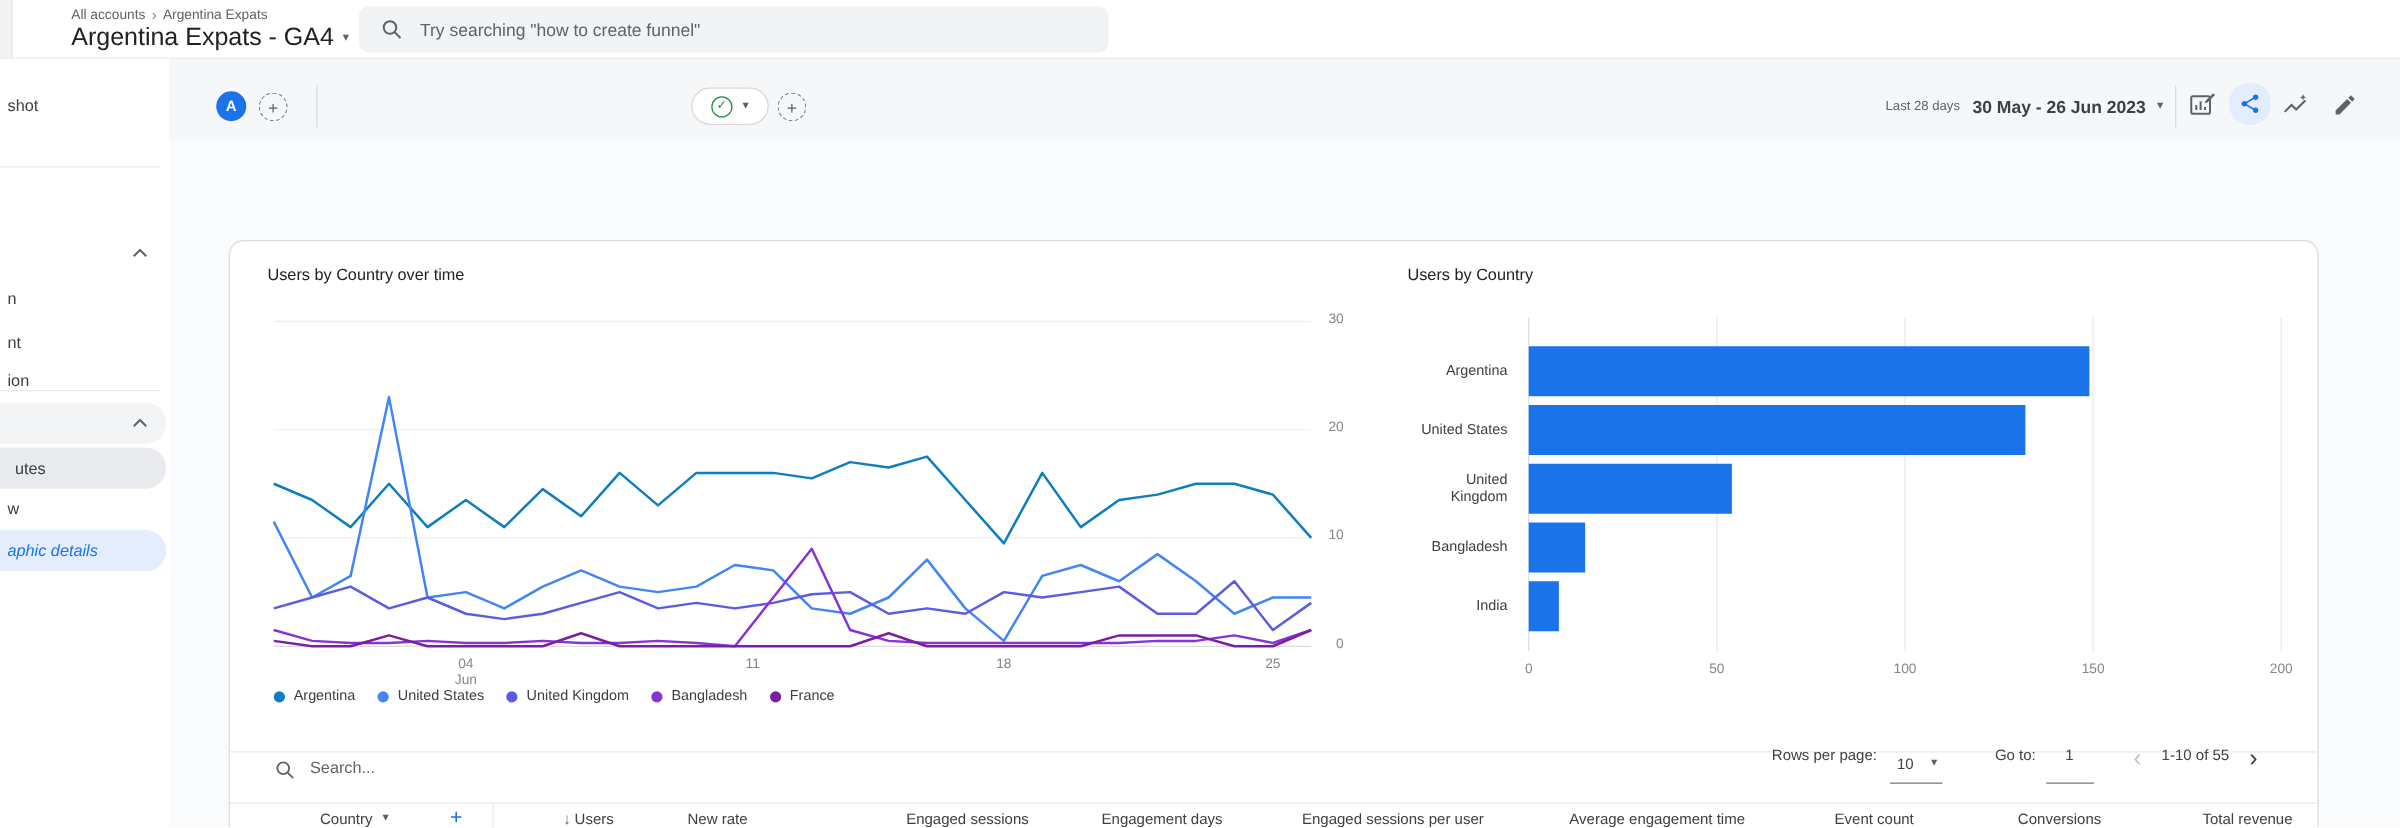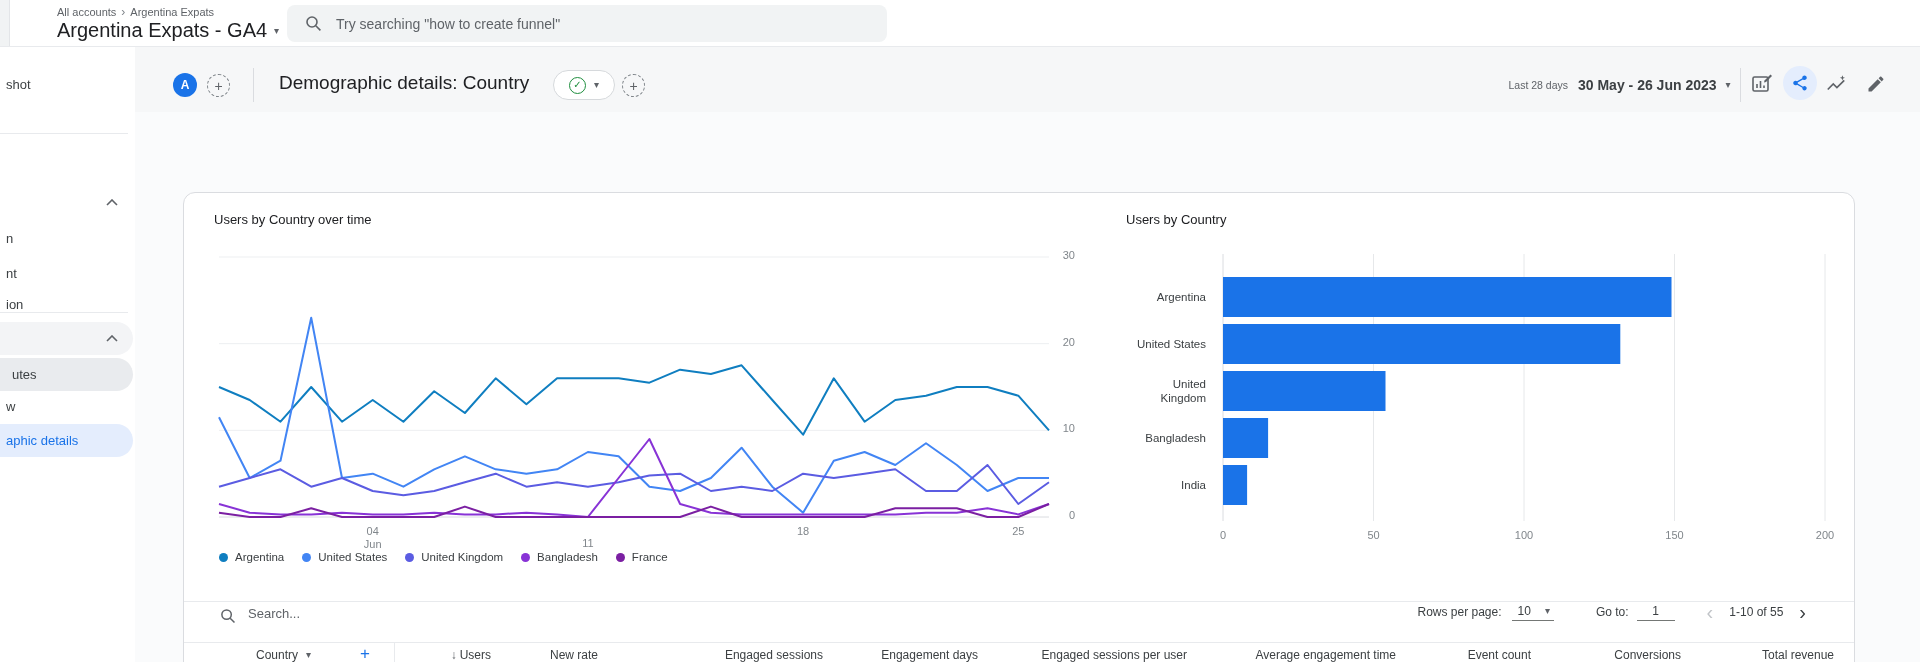--- a/index.html
+++ b/index.html
@@ -57,21 +57,21 @@
   .tick{position:absolute;font-size:11px;color:#80868b;}
   .legend{position:absolute;left:35px;top:358px;display:flex;align-items:center;gap:18px;}
   .lg-item{display:flex;align-items:center;gap:7px;}
   .lg-dot{width:9px;height:9px;border-radius:50%;}
   .lg-label{font-size:11.5px;color:#3c4043;}
   .bar-cat{position:absolute;width:100px;height:28px;display:flex;align-items:center;justify-content:flex-end;
            text-align:right;font-size:11.5px;color:#3c4043;line-height:14px;}
   .ft-div{position:absolute;left:0;right:0;height:1px;background:#e8eaed;}
   .ft-search-icon{position:absolute;left:36px;top:415px;}
   .ft-search-text{position:absolute;left:64px;top:413px;font-size:13px;color:#5f6368;}
-  .ft-right{position:absolute;right:46px;top:404px;height:30px;display:flex;align-items:center;font-size:12px;color:#3c4043;}
+  .ft-right{position:absolute;right:46px;top:404px;height:30px;display:flex;font-size:12px;color:#3c4043;}
   .rp-value{margin-left:10px;padding:1px 4px 2px 6px;border-bottom:1px solid #747775;display:flex;align-items:center;gap:14px;}
   .goto-field{margin-left:8px;width:38px;text-align:center;border-bottom:1px solid #747775;padding-bottom:2px;}
   .pg-chevron{font-size:20px;line-height:1;padding:0 2px;}
   .th-row{position:absolute;left:0;right:0;top:449px;height:35px;}
   .th-country{position:absolute;left:72px;top:6px;font-size:12px;color:#3c4043;display:flex;gap:8px;align-items:center;}
   .th-add{position:absolute;left:176px;top:2px;font-size:17px;color:#1a73e8;}
   .th-vdiv{position:absolute;left:210px;top:0;bottom:-10px;width:1px;background:#e8eaed;}
   .th-cell{position:absolute;top:6px;width:160px;text-align:right;font-size:12px;color:#3c4043;white-space:nowrap;}
   .sort-arrow{color:#5f6368;margin-right:3px;}
 </style>
@@ -117,33 +117,32 @@
         <svg width="12" height="7" viewBox="0 0 12 7">
             <path d="M1 6l5-5 5 5" stroke="#5f6368" fill="none" stroke-width="1.6"></path>
           </svg>
       </div>
     </div>
     <div class="sb-pill" style="top:312px;width:133px;background:#e9ebee;">
       <span class="sb-label" style="color:#3c4043;margin-left:12px;">utes</span>
     </div>
     <div class="sb-item" style="top:353px;">w</div>
     <div class="sb-pill" style="top:378px;width:133px;background:#e4edfd;">
-      <span class="sb-label" style="color:#1a73e8;">aphic details</span>
+      <span class="sb-label" style="color:#1a73e8;font-style:italic;">aphic details</span>
     </div>
   </div>
 
   <div class="band"></div>
   <div class="content-bg"></div>
 
   <div class="avatar">
       <span>A</span>
     </div>
   <div class="add-circle" style="left:207px;top:74px;">+</div>
   <div class="vdiv" style="left:253px;top:68px;height:34px;"></div>
-  <div class="rpt-title">Demographic details: Country</div>
   <div class="check-pill">
     <span class="check-circle">✓</span>
     <span class="caret">▾</span>
   </div>
   <div class="add-circle" style="left:622px;top:74px;">+</div>
 
   <div class="last28">Last 28 days</div>
   <div class="daterange">
     <span>30 May - 26 Jun 2023</span>
     <span class="caret">▾</span>
@@ -192,21 +191,21 @@
         <polyline points="8.0,261.7 38.7,266.0 69.5,266.0 100.2,257.3 131.0,266.0 161.7,266.0 192.4,266.0 223.2,266.0 253.9,255.6 284.7,266.0 315.4,266.0 346.1,266.0 376.9,266.0 407.6,266.0 438.4,266.0 469.1,266.0 499.9,255.6 530.6,266.0 561.3,266.0 592.1,266.0 622.8,266.0 653.6,266.0 684.3,257.3 715.0,257.3 745.8,257.3 776.5,266.0 807.3,266.0 838.0,253.0" fill="none" stroke="#7b1fa2" stroke-width="2" stroke-linejoin="round"></polyline>
       </svg>
     <div id="line-ylabels">
         <div class="tick" style="left: 869px; top: 56px; width: 22px; text-align: right;">30</div>
         <div class="tick" style="left: 869px; top: 142.667px; width: 22px; text-align: right;">20</div>
         <div class="tick" style="left: 869px; top: 229.333px; width: 22px; text-align: right;">10</div>
         <div class="tick" style="left: 869px; top: 316px; width: 22px; text-align: right;">0</div>
       </div>
     <div id="line-xlabels">
         <div class="tick" style="left: 168.704px; top: 332px; width: 40px; text-align: center; line-height: 13px;">04<div>Jun</div></div>
-        <div class="tick" style="left: 383.889px; top: 332px; width: 40px; text-align: center; line-height: 13px; margin-top: 12px;">11</div>
+        <div class="tick" style="left: 383.889px; top: 332px; width: 40px; text-align: right; line-height: 13px;">11</div>
         <div class="tick" style="left: 599.074px; top: 332px; width: 40px; text-align: center; line-height: 13px;">18</div>
         <div class="tick" style="left: 814.259px; top: 332px; width: 40px; text-align: center; line-height: 13px;">25</div>
       </div>
     <div class="legend" id="legend">
         <div class="lg-item">
           <span class="lg-dot" style="background: rgb(15, 126, 192);"></span>
           <span class="lg-label">Argentina</span>
         </div>
         <div class="lg-item">
           <span class="lg-dot" style="background: rgb(66, 133, 244);"></span>

